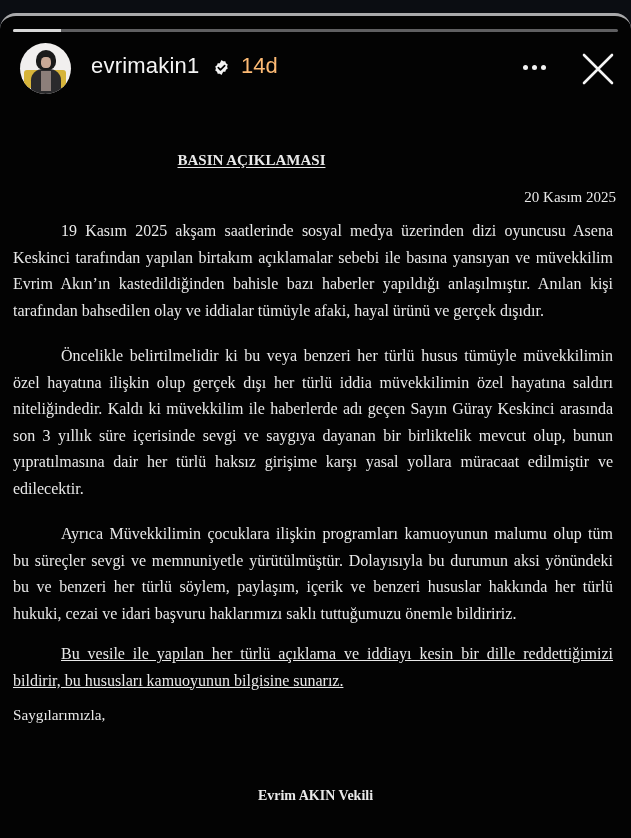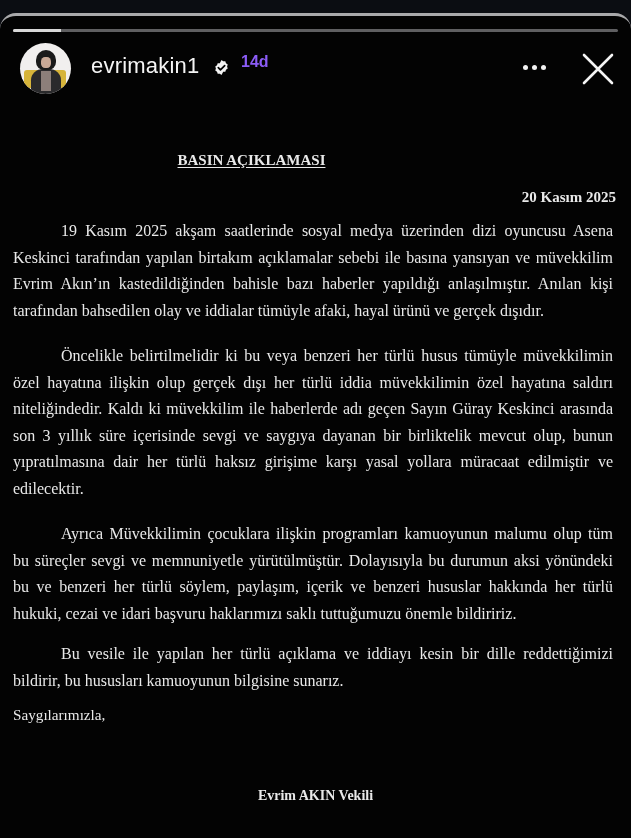--- a/index.html
+++ b/index.html
@@ -55,21 +55,21 @@
     }
     .username {
       position: absolute; left: 91px; top: 10px;
       color: #f5f5f5; font-size: 22px; font-weight: normal; letter-spacing: 0.2px;
     }
     .verified {
       position: absolute; left: 213px; top: 16px; width: 17px; height: 17px;
     }
     .time {
       position: absolute; left: 241px; top: 10px;
-      color: #8b5cf6; font-size: 16px; font-weight: bold;
+      color: #fdba74; font-size: 22px;
     }
     .more {
       position: absolute; left: 514px; top: 12px; width: 40px; height: 24px;
       display: flex; align-items: center; justify-content: center; gap: 4px;
     }
     .more span { width: 5px; height: 5px; background: #f2f2f2; border-radius: 50%; display: block; }
     .close {
       position: absolute; left: 580px; top: 8px; width: 36px; height: 36px;
     }
     .doc {
@@ -77,31 +77,31 @@
       font-family: "Liberation Serif", serif; color: #e9e9e9;
     }
     .doc-title {
       position: absolute; left: 0; top: 136px; width: 503px; text-align: center;
       font-size: 15px; font-weight: bold; text-decoration: underline;
       text-underline-offset: 2px; padding-left: 0px;
     }
     .doc-title span { position: relative; left: 0px; }
     .doc-date {
       position: absolute; right: 15px; top: 173px;
-      font-size: 15px; font-weight: bold;
+      font-size: 15px; font-weight: normal;
     }
     .para {
       position: absolute; left: 13px; width: 600px;
       font-size: 16px; line-height: 26.5px;
       text-align: justify; text-indent: 48px;
     }
     .para.p1 { top: 202px; }
     .para.p2 { top: 327px; }
     .para.p3 { top: 505px; }
-    .para.p4 { top: 625px; }
+    .para.p4 { top: 625px; text-decoration: underline; }
     .closing {
       position: absolute; left: 13px; top: 686px; font-size: 15.2px; line-height: 26px;
     }
     .sign1, .sign2 {
       position: absolute; left: 0; width: 631px; text-align: center;
       font-size: 14px; font-weight: bold;
     }
     .sign1 { top: 764px; margin-top: 8px; }
     .sign2 { top: 800px; }
   </style>

